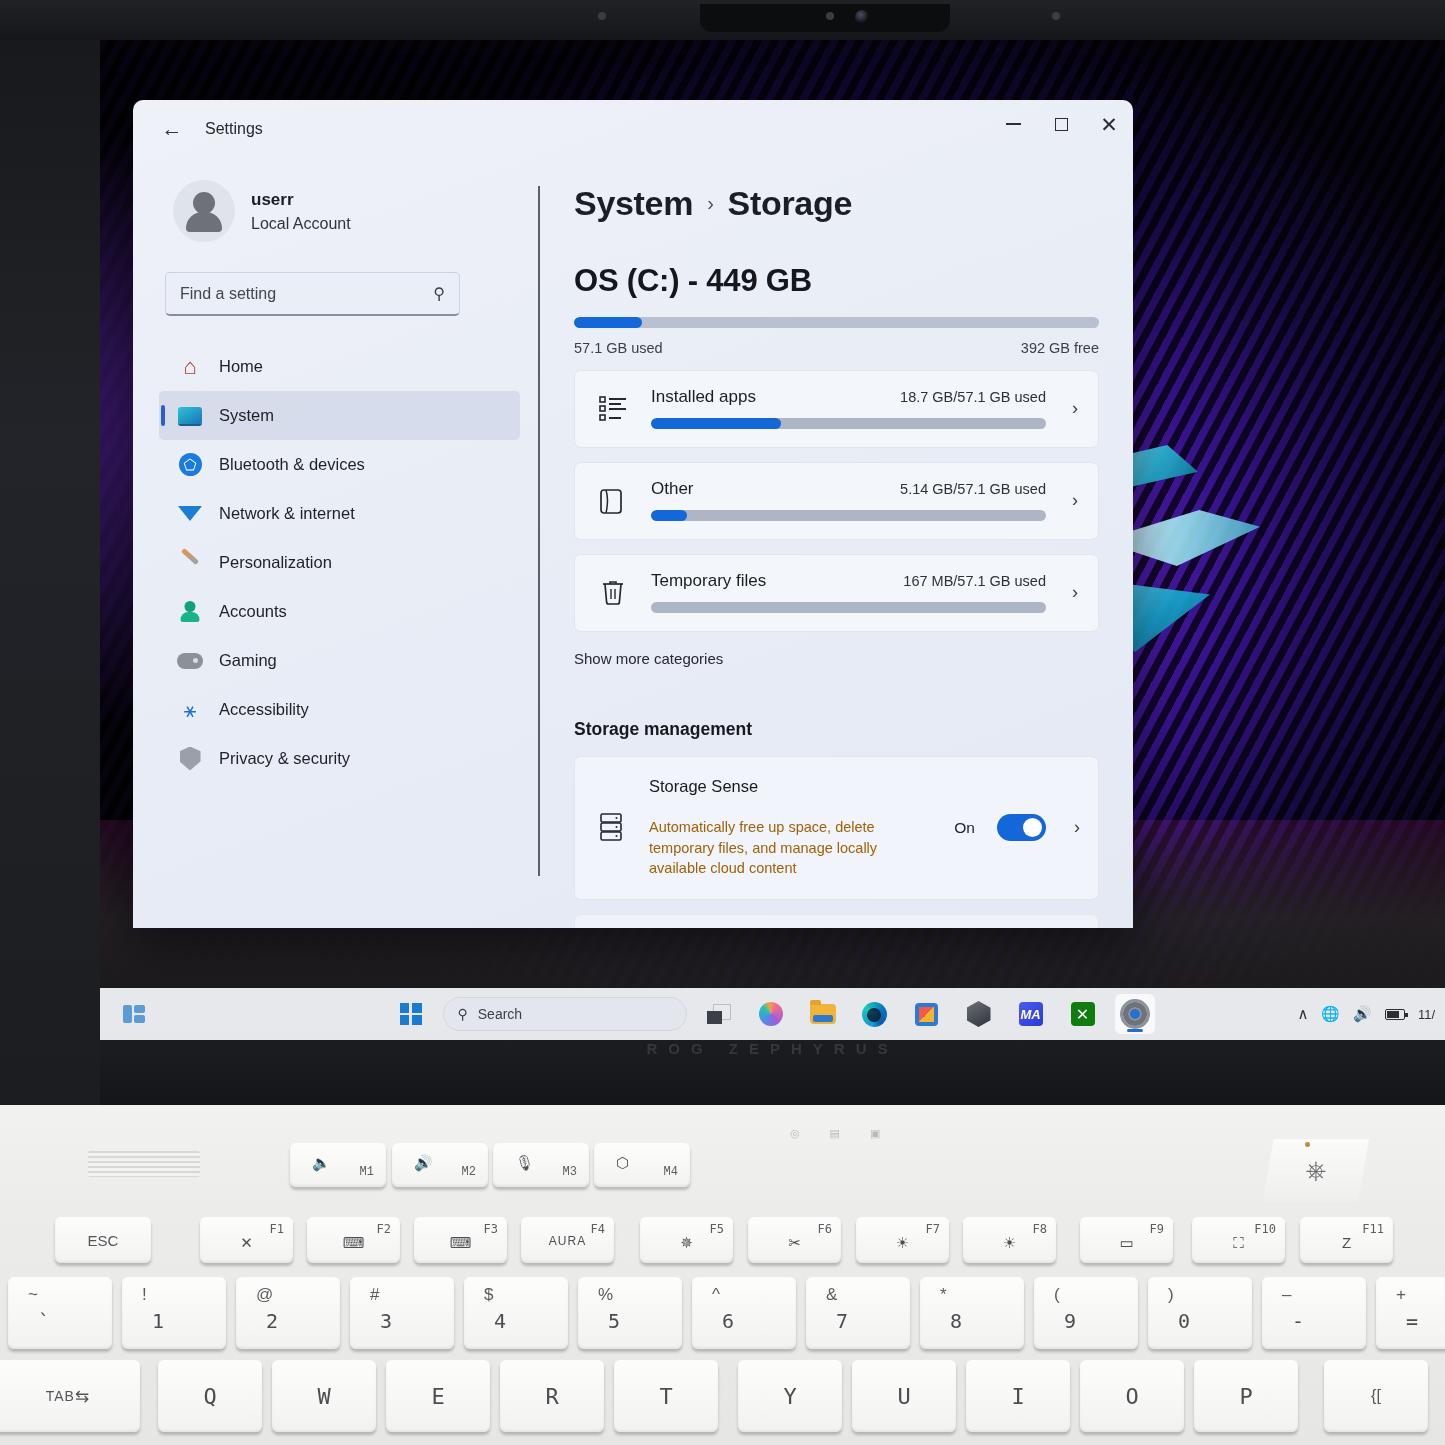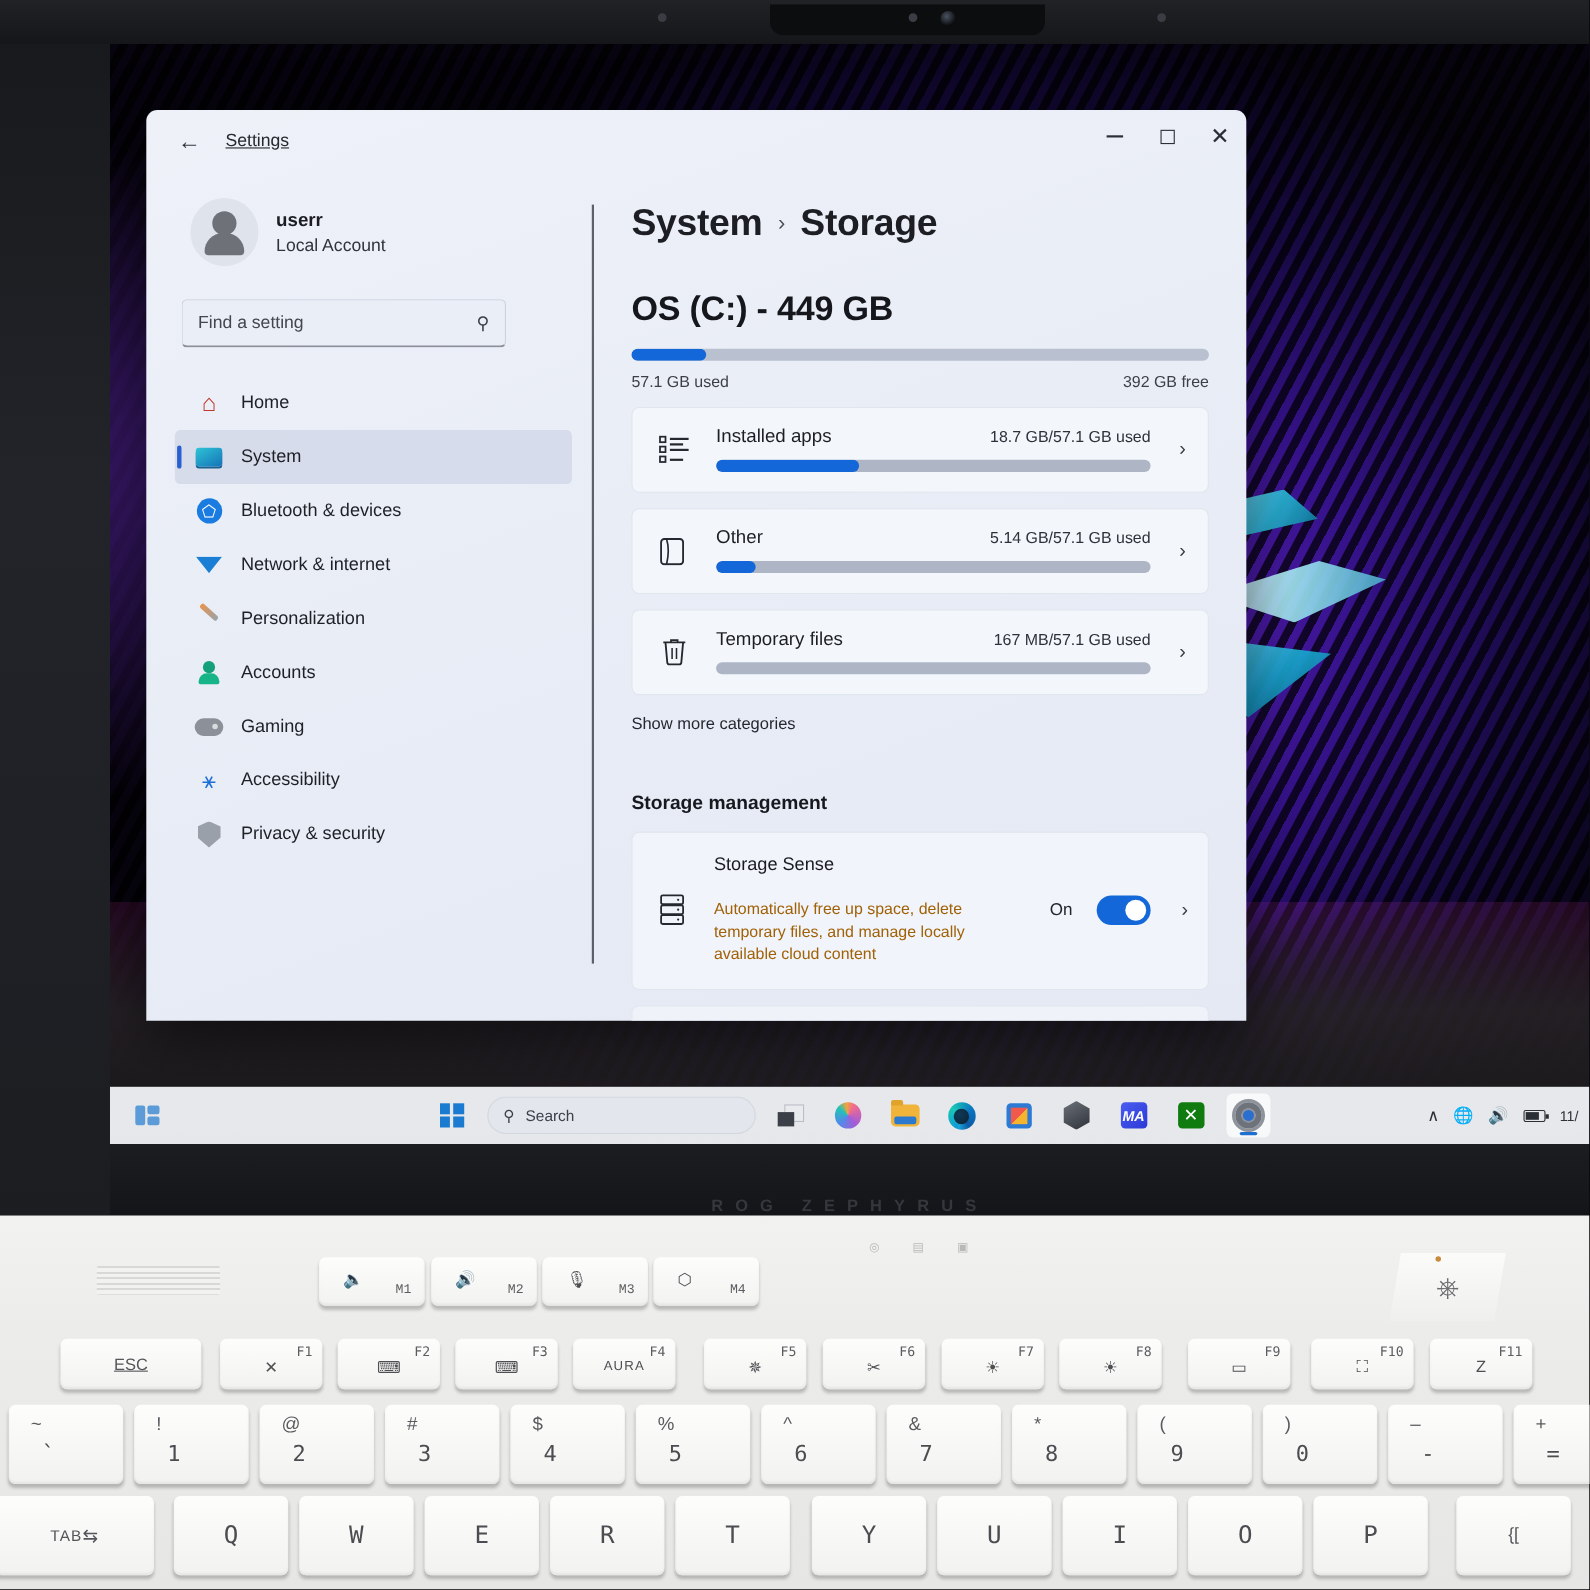--- a/index.html
+++ b/index.html
@@ -66,21 +66,21 @@
   .settings-win {
     position:absolute; left:33px; top:60px; width:1000px; height:828px;
     background: linear-gradient(160deg,#eef1f8 0%,#e9edf6 45%,#e4e9f4 100%);
     border-radius:10px 10px 0 0;
     box-shadow: 0 14px 50px rgba(0,0,0,.55);
     overflow:hidden; color:#1b1b1f;
   }
   .title-bar { height:58px; position:relative; display:flex; align-items:center; }
   .back-btn { width:34px; height:34px; margin-left:22px; border-radius:5px;
     display:flex; align-items:center; justify-content:center; color:#33363d; font-size:21px; }
-  .title-text { margin-left:16px; font-size:16px; color:#26282e;text-decoration:underline; }
+  .title-text { margin-left:16px; font-size:16px; color:#26282e; }
   .win-controls { position:absolute; right:0; top:0; display:flex; height:48px; }
   .win-btn { width:48px; height:48px; display:flex; align-items:center; justify-content:center;
     color:#2b2e34; font-size:15px; }
   .win-btn .box { width:13px; height:13px; border:1.6px solid #2b2e34; }
   .win-btn .dash { width:15px; height:1.7px; background:#2b2e34; }
   .win-btn .x { font-size:21px; font-weight:300; line-height:1; }
 
   .win-body { display:flex; height:770px; }
 
   
@@ -226,21 +226,21 @@
     border-radius:50%;background:#2a6fd0;}
   .tb-right { position:absolute; right:10px; display:flex; align-items:center; gap:13px;
     font-size:13px; color:#2e3138; }
   .tr-ico { font-size:15px; color:#2b2e35; }
   .battery { width:20px; height:11px; border:1.6px solid #2b2e35; border-radius:2px; position:relative; }
   .battery::before{content:"";position:absolute;left:1px;top:1px;bottom:1px;width:12px;background:#2b2e35;}
   .battery::after{content:"";position:absolute;right:-4px;top:3px;width:2.5px;height:4px;background:#2b2e35;}
 
   
   .bezel-bottom { position:absolute; left:100px; top:1040px; width:1345px; height:65px;
-    background: linear-gradient(180deg,#1b1d21,#141518); display:flex; align-items:flex-end; justify-content:center; }
+    background: linear-gradient(180deg,#1b1d21,#141518); display:flex; align-items:flex-start; justify-content:center; }
   .rog-brand { font-size:15px; letter-spacing:11px; color:#34373d; font-weight:600; }
 
   
   .deck { position:absolute; left:0; top:1105px; width:1445px; height:340px;
     background: linear-gradient(180deg,#f2f2f0 0%,#ececeb 30%,#e6e6e5 100%); }
   .vent { position:absolute; left:88px; top:46px; width:112px; height:26px;
     background: repeating-linear-gradient(180deg,#d8d8d6 0 2px, #f2f2f0 2px 5px); border-radius:2px; }
   .deck-leds { position:absolute; left:790px; top:22px; display:flex; gap:30px;
     font-size:11px; color:#b9b9b6; }
 
@@ -600,21 +600,21 @@
   </div>
   <div class="key mkey" style="left:493px">
     <span class="mglyph">🎙</span>
     <span class="mtxt">M3</span>
   </div>
   <div class="key mkey" style="left:594px">
     <span class="mglyph">⬡</span>
     <span class="mtxt">M4</span>
   </div>
 
-  <div class="key fkey" style="left:55px; width:128px;text-decoration:underline;">
+  <div class="key fkey" style="left:55px; width:96px;">
     <span class="lbl">ESC</span>
   </div>
   <div class="key fkey" style="left:200px">
     <span class="fnum">F1</span>
     <span class="fglyph">✕</span>
   </div>
   <div class="key fkey" style="left:307px">
     <span class="fnum">F2</span>
     <span class="fglyph">⌨</span>
   </div>

